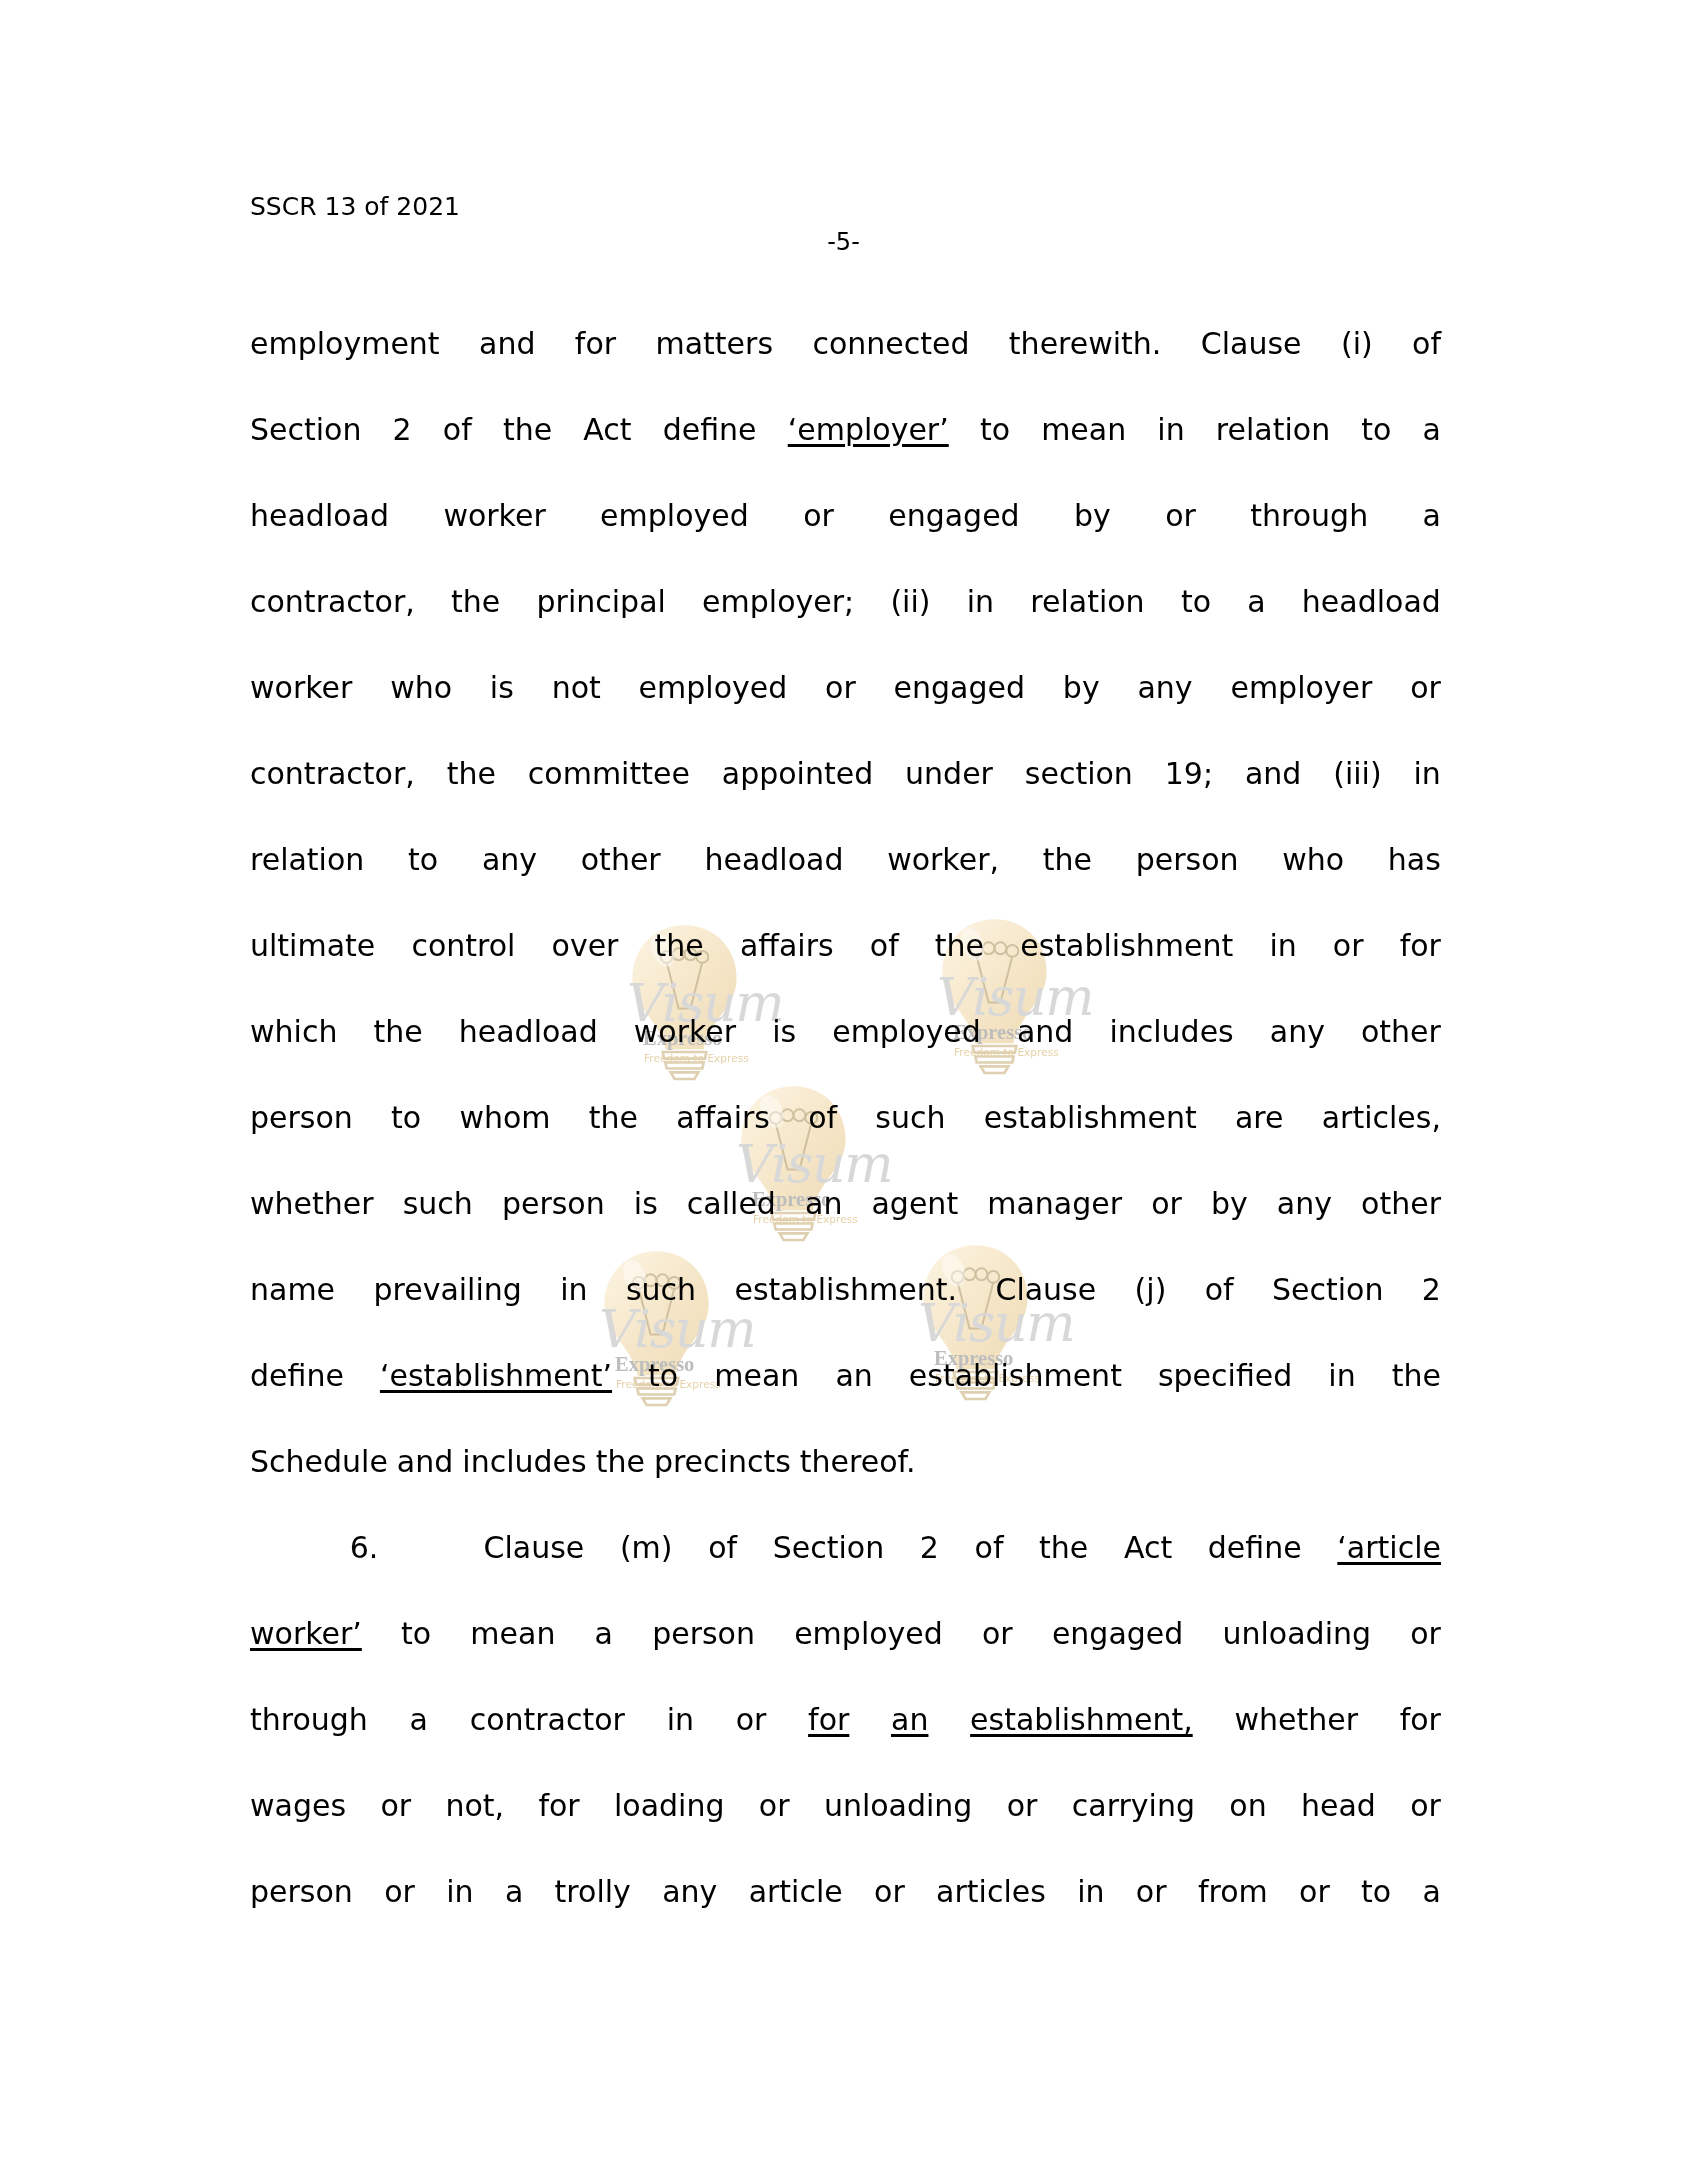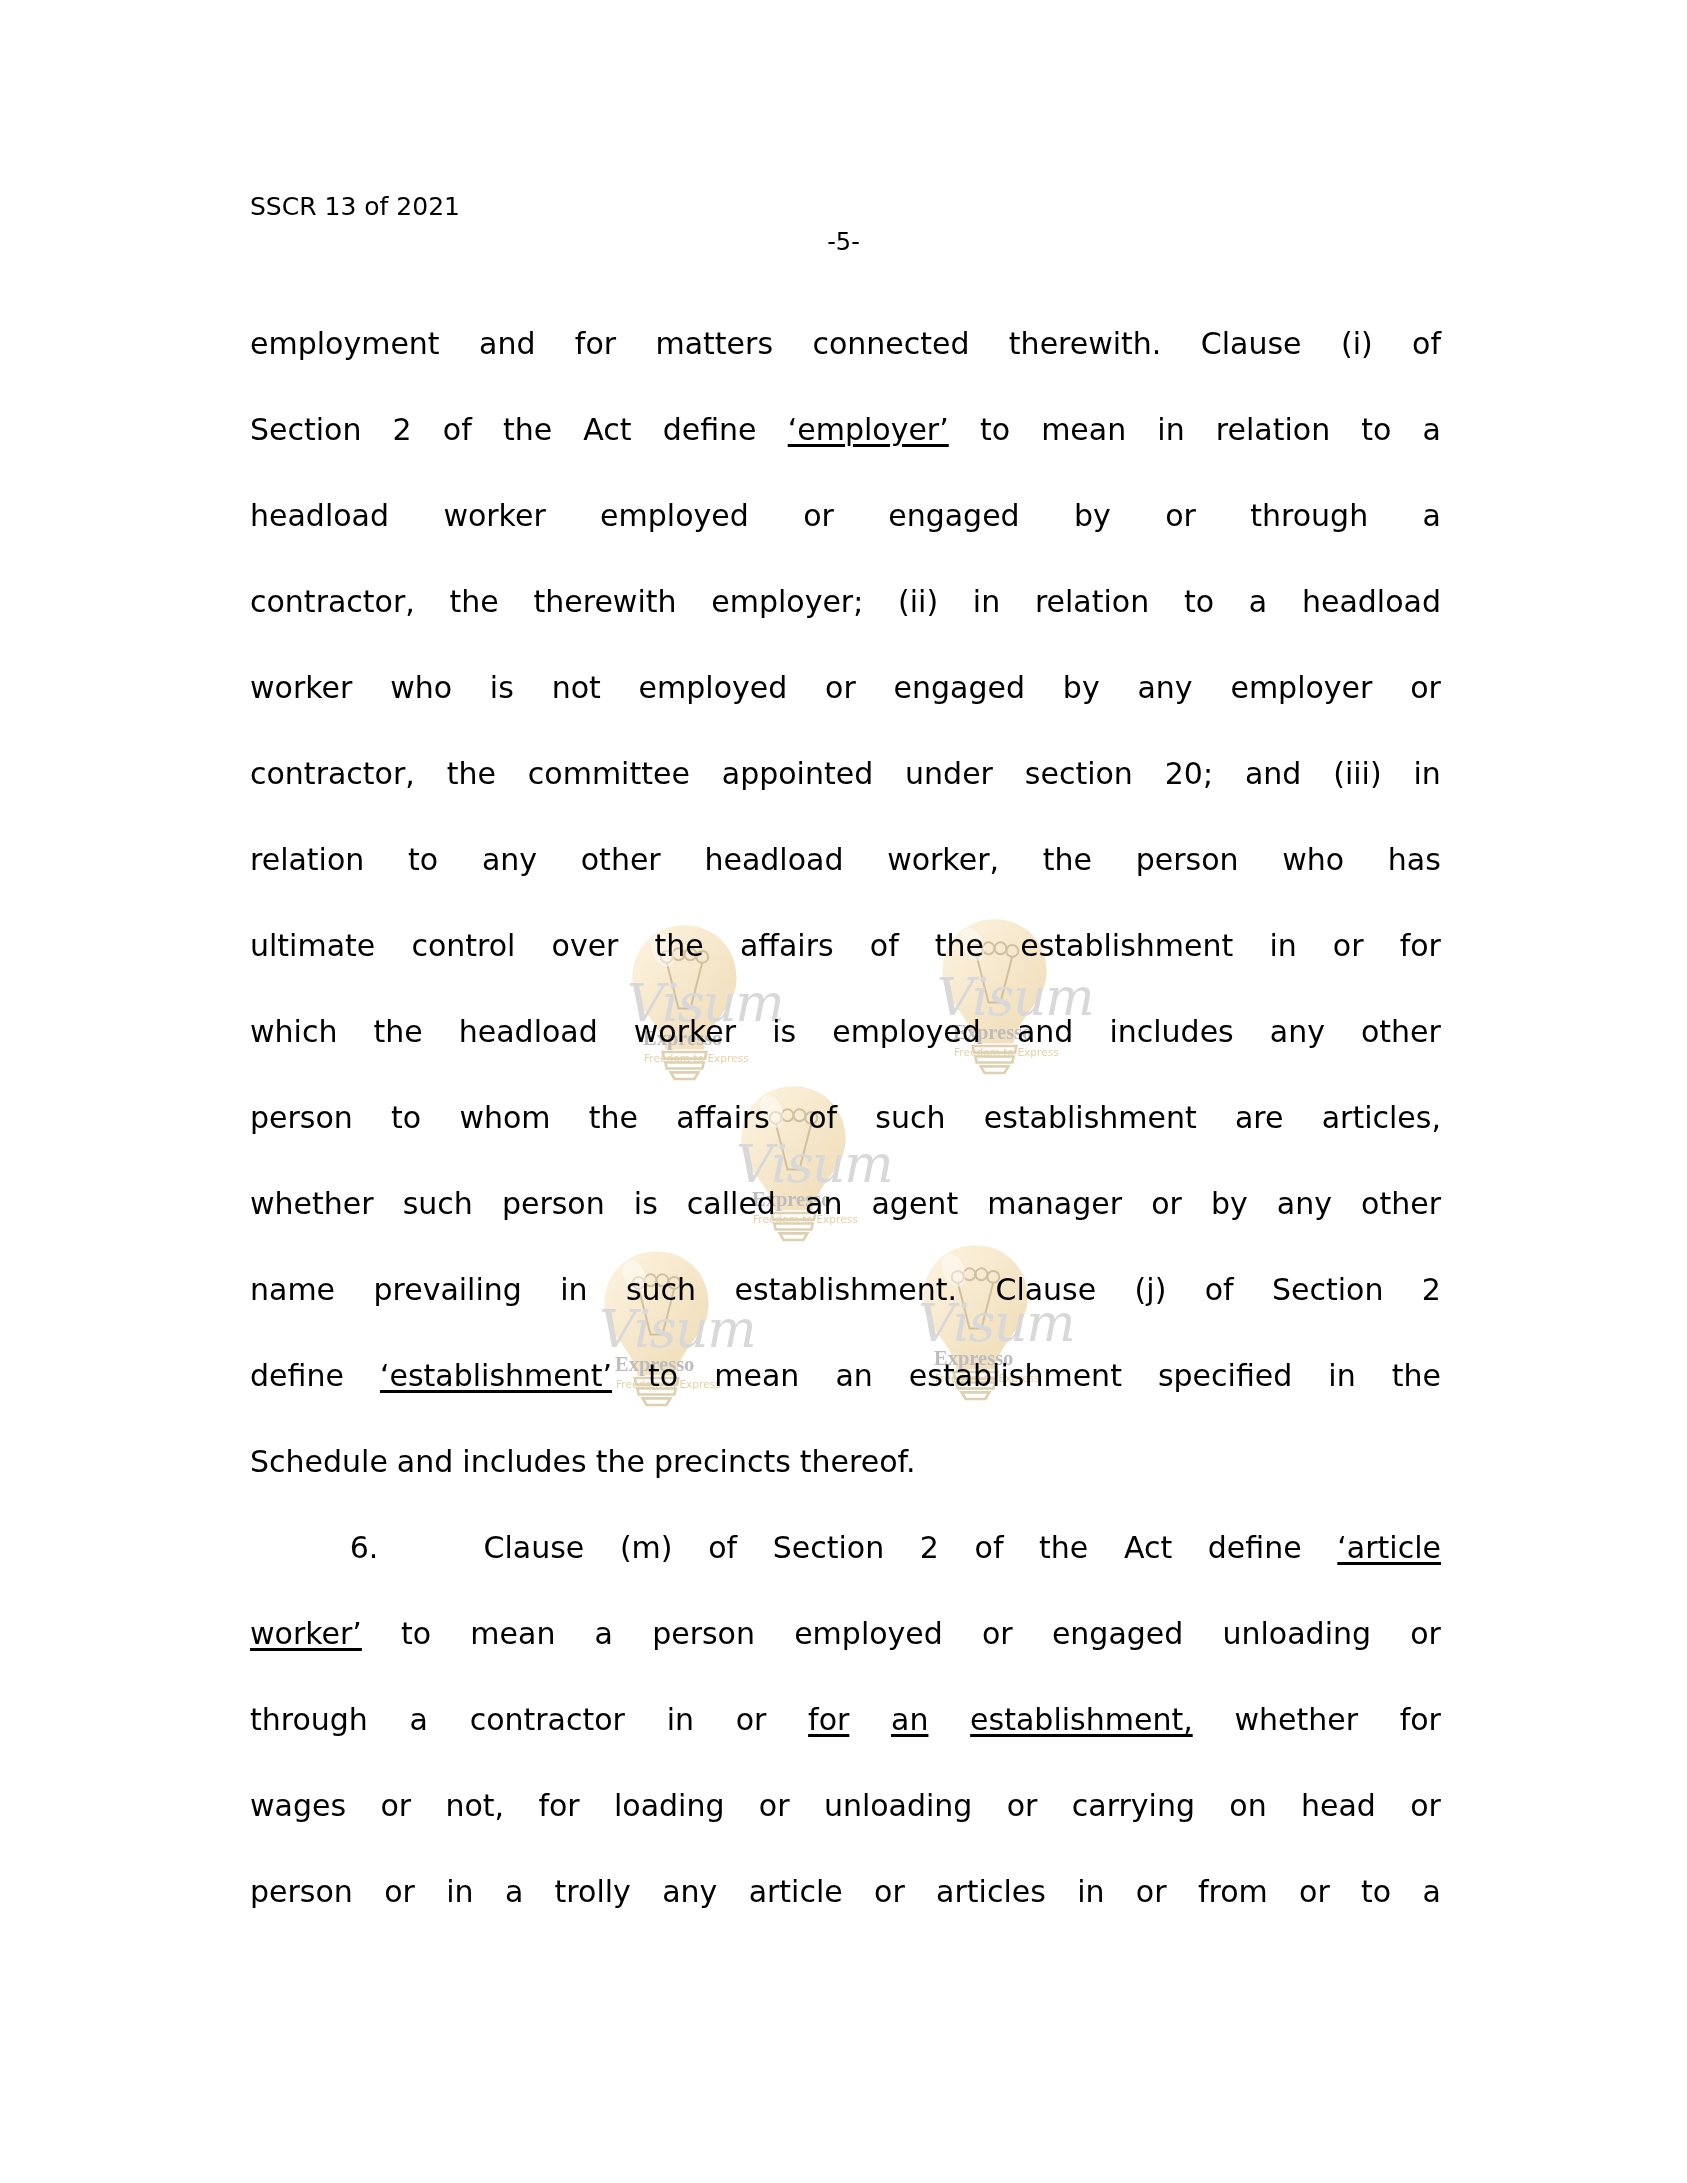--- a/index.html
+++ b/index.html
@@ -317,21 +317,21 @@
             <span class="w">or</span>
             <span class="w">engaged</span>
             <span class="w">by</span>
             <span class="w">or</span>
             <span class="w">through</span>
             <span class="w">a</span>
           </div>
           <div class="ln just">
             <span class="w">contractor,</span>
             <span class="w">the</span>
-            <span class="w">therewith</span>
+            <span class="w">principal</span>
             <span class="w">employer;</span>
             <span class="w">(ii)</span>
             <span class="w">in</span>
             <span class="w">relation</span>
             <span class="w">to</span>
             <span class="w">a</span>
             <span class="w">headload</span>
           </div>
           <div class="ln just">
             <span class="w">worker</span>
@@ -346,21 +346,21 @@
             <span class="w">employer</span>
             <span class="w">or</span>
           </div>
           <div class="ln just">
             <span class="w">contractor,</span>
             <span class="w">the</span>
             <span class="w">committee</span>
             <span class="w">appointed</span>
             <span class="w">under</span>
             <span class="w">section</span>
-            <span class="w">20;</span>
+            <span class="w">19;</span>
             <span class="w">and</span>
             <span class="w">(iii)</span>
             <span class="w">in</span>
           </div>
           <div class="ln just">
             <span class="w">relation</span>
             <span class="w">to</span>
             <span class="w">any</span>
             <span class="w">other</span>
             <span class="w">headload</span>

